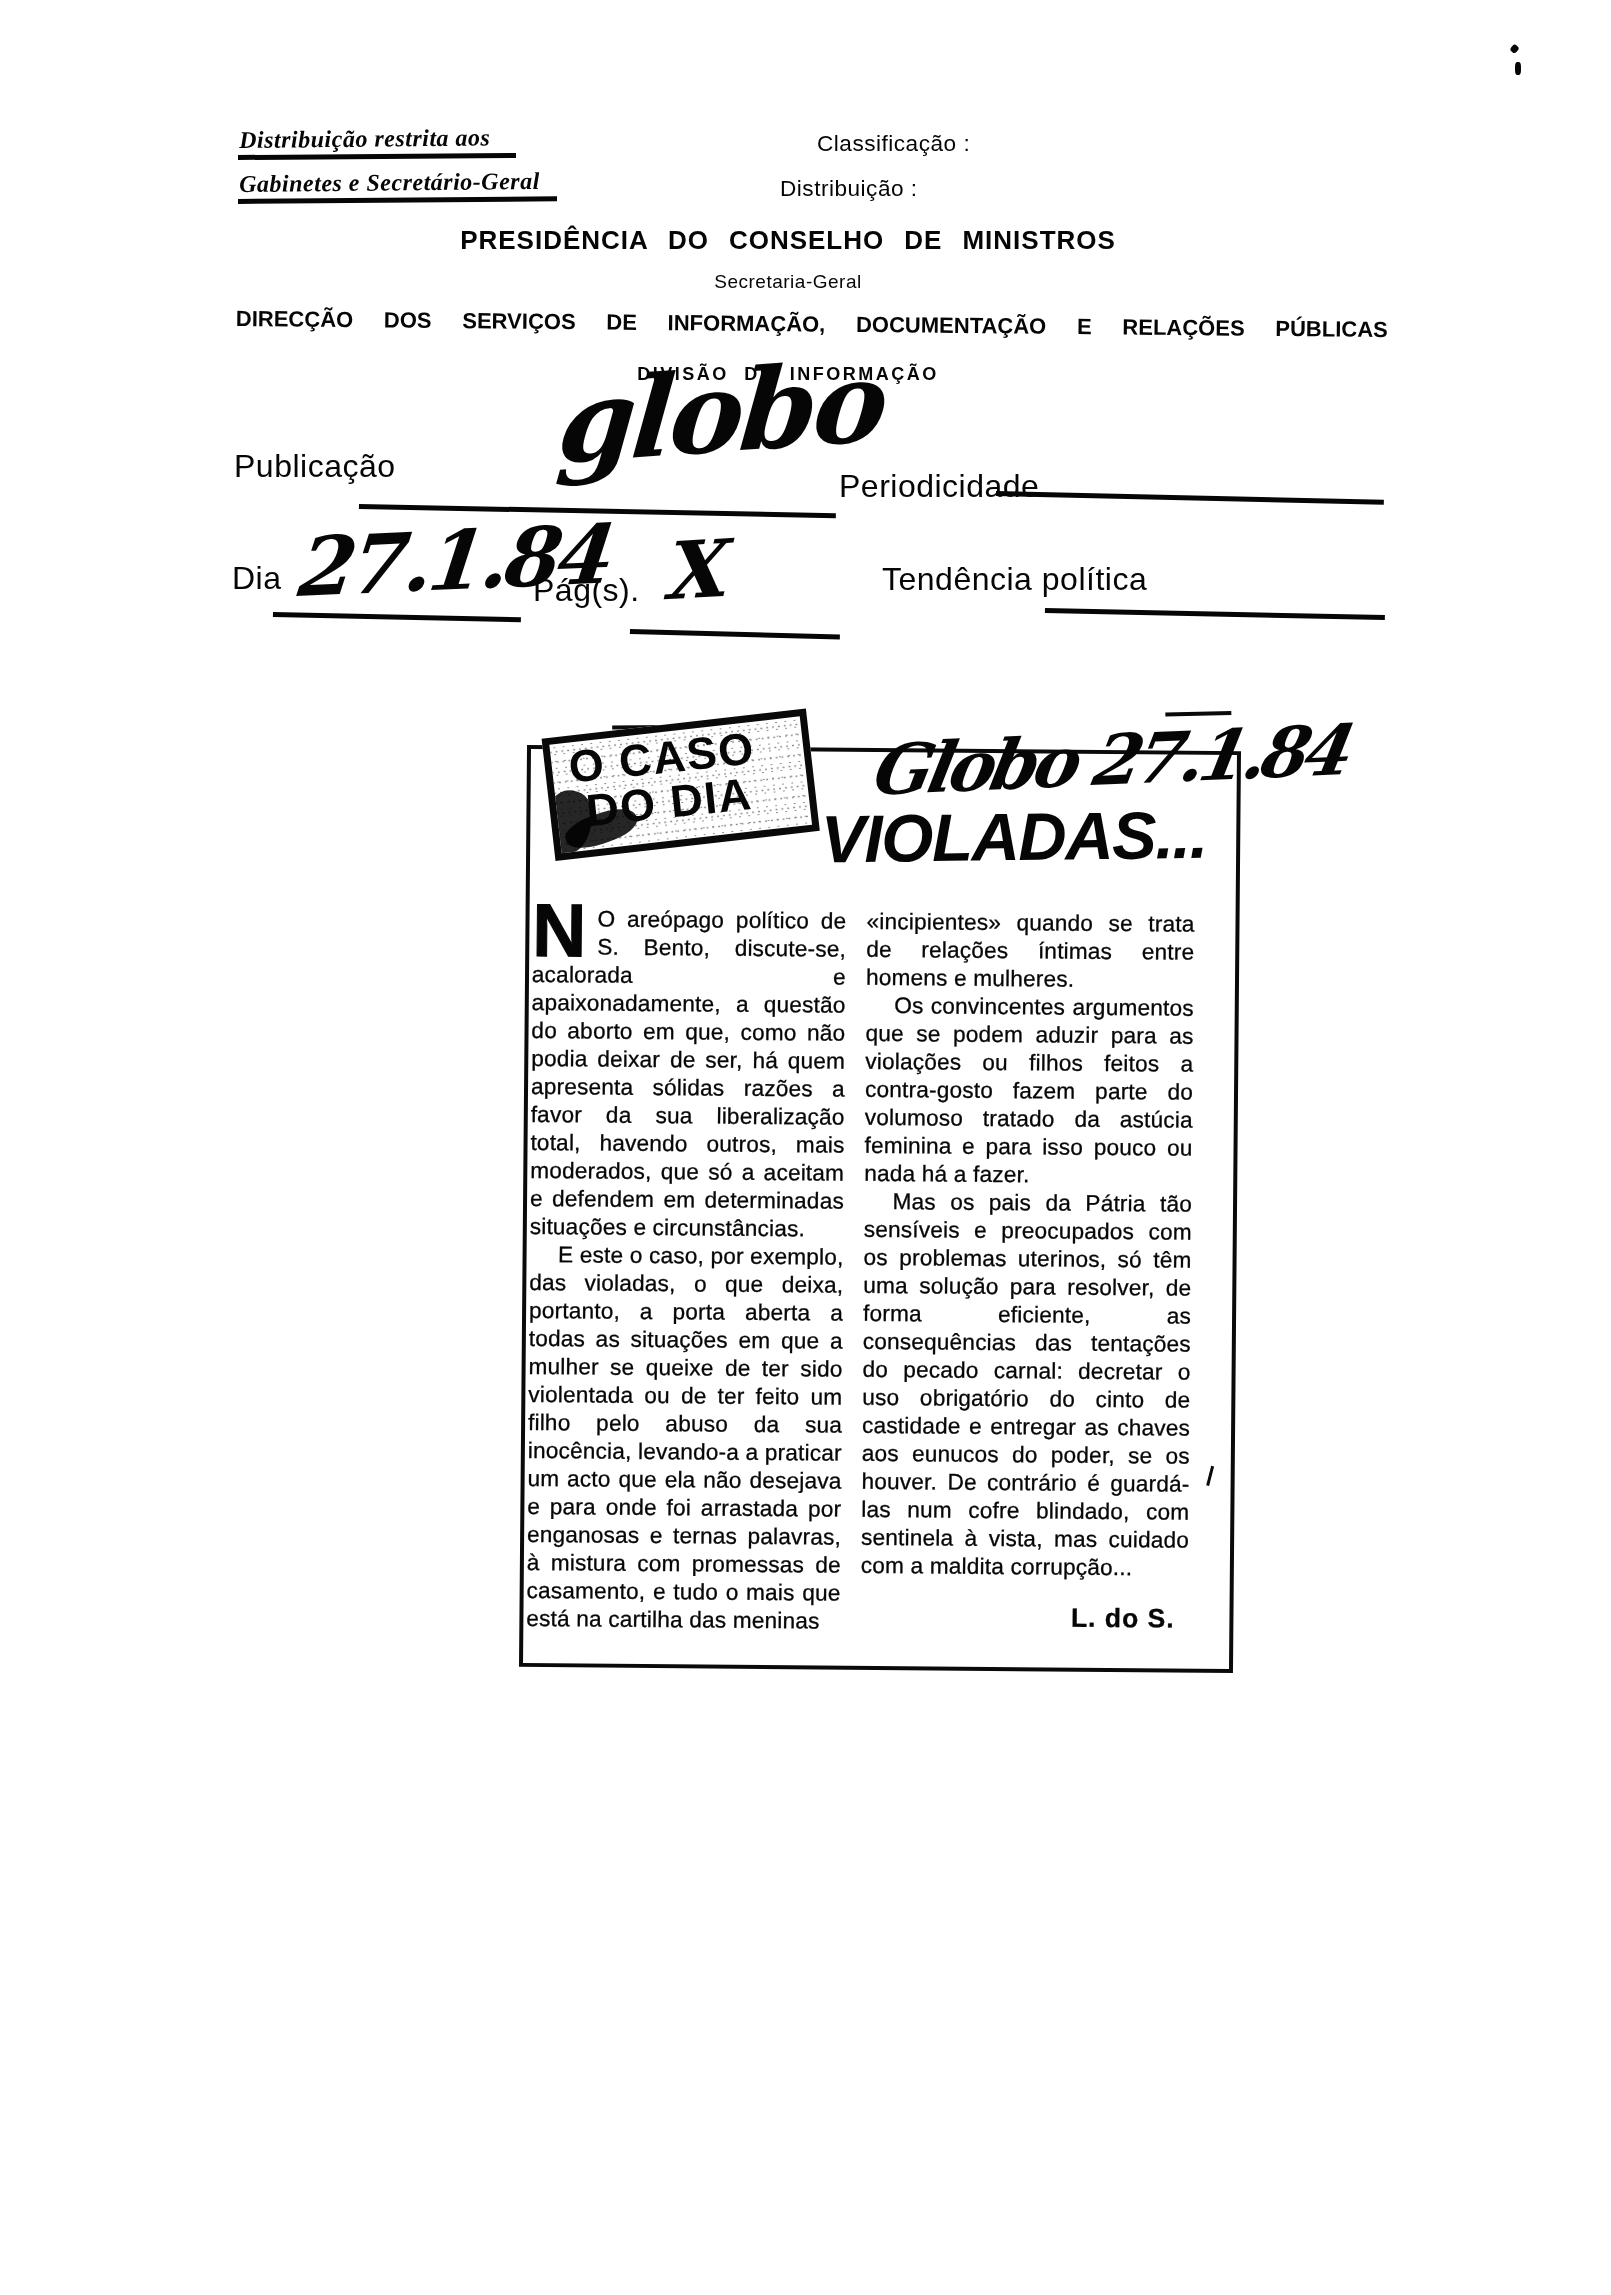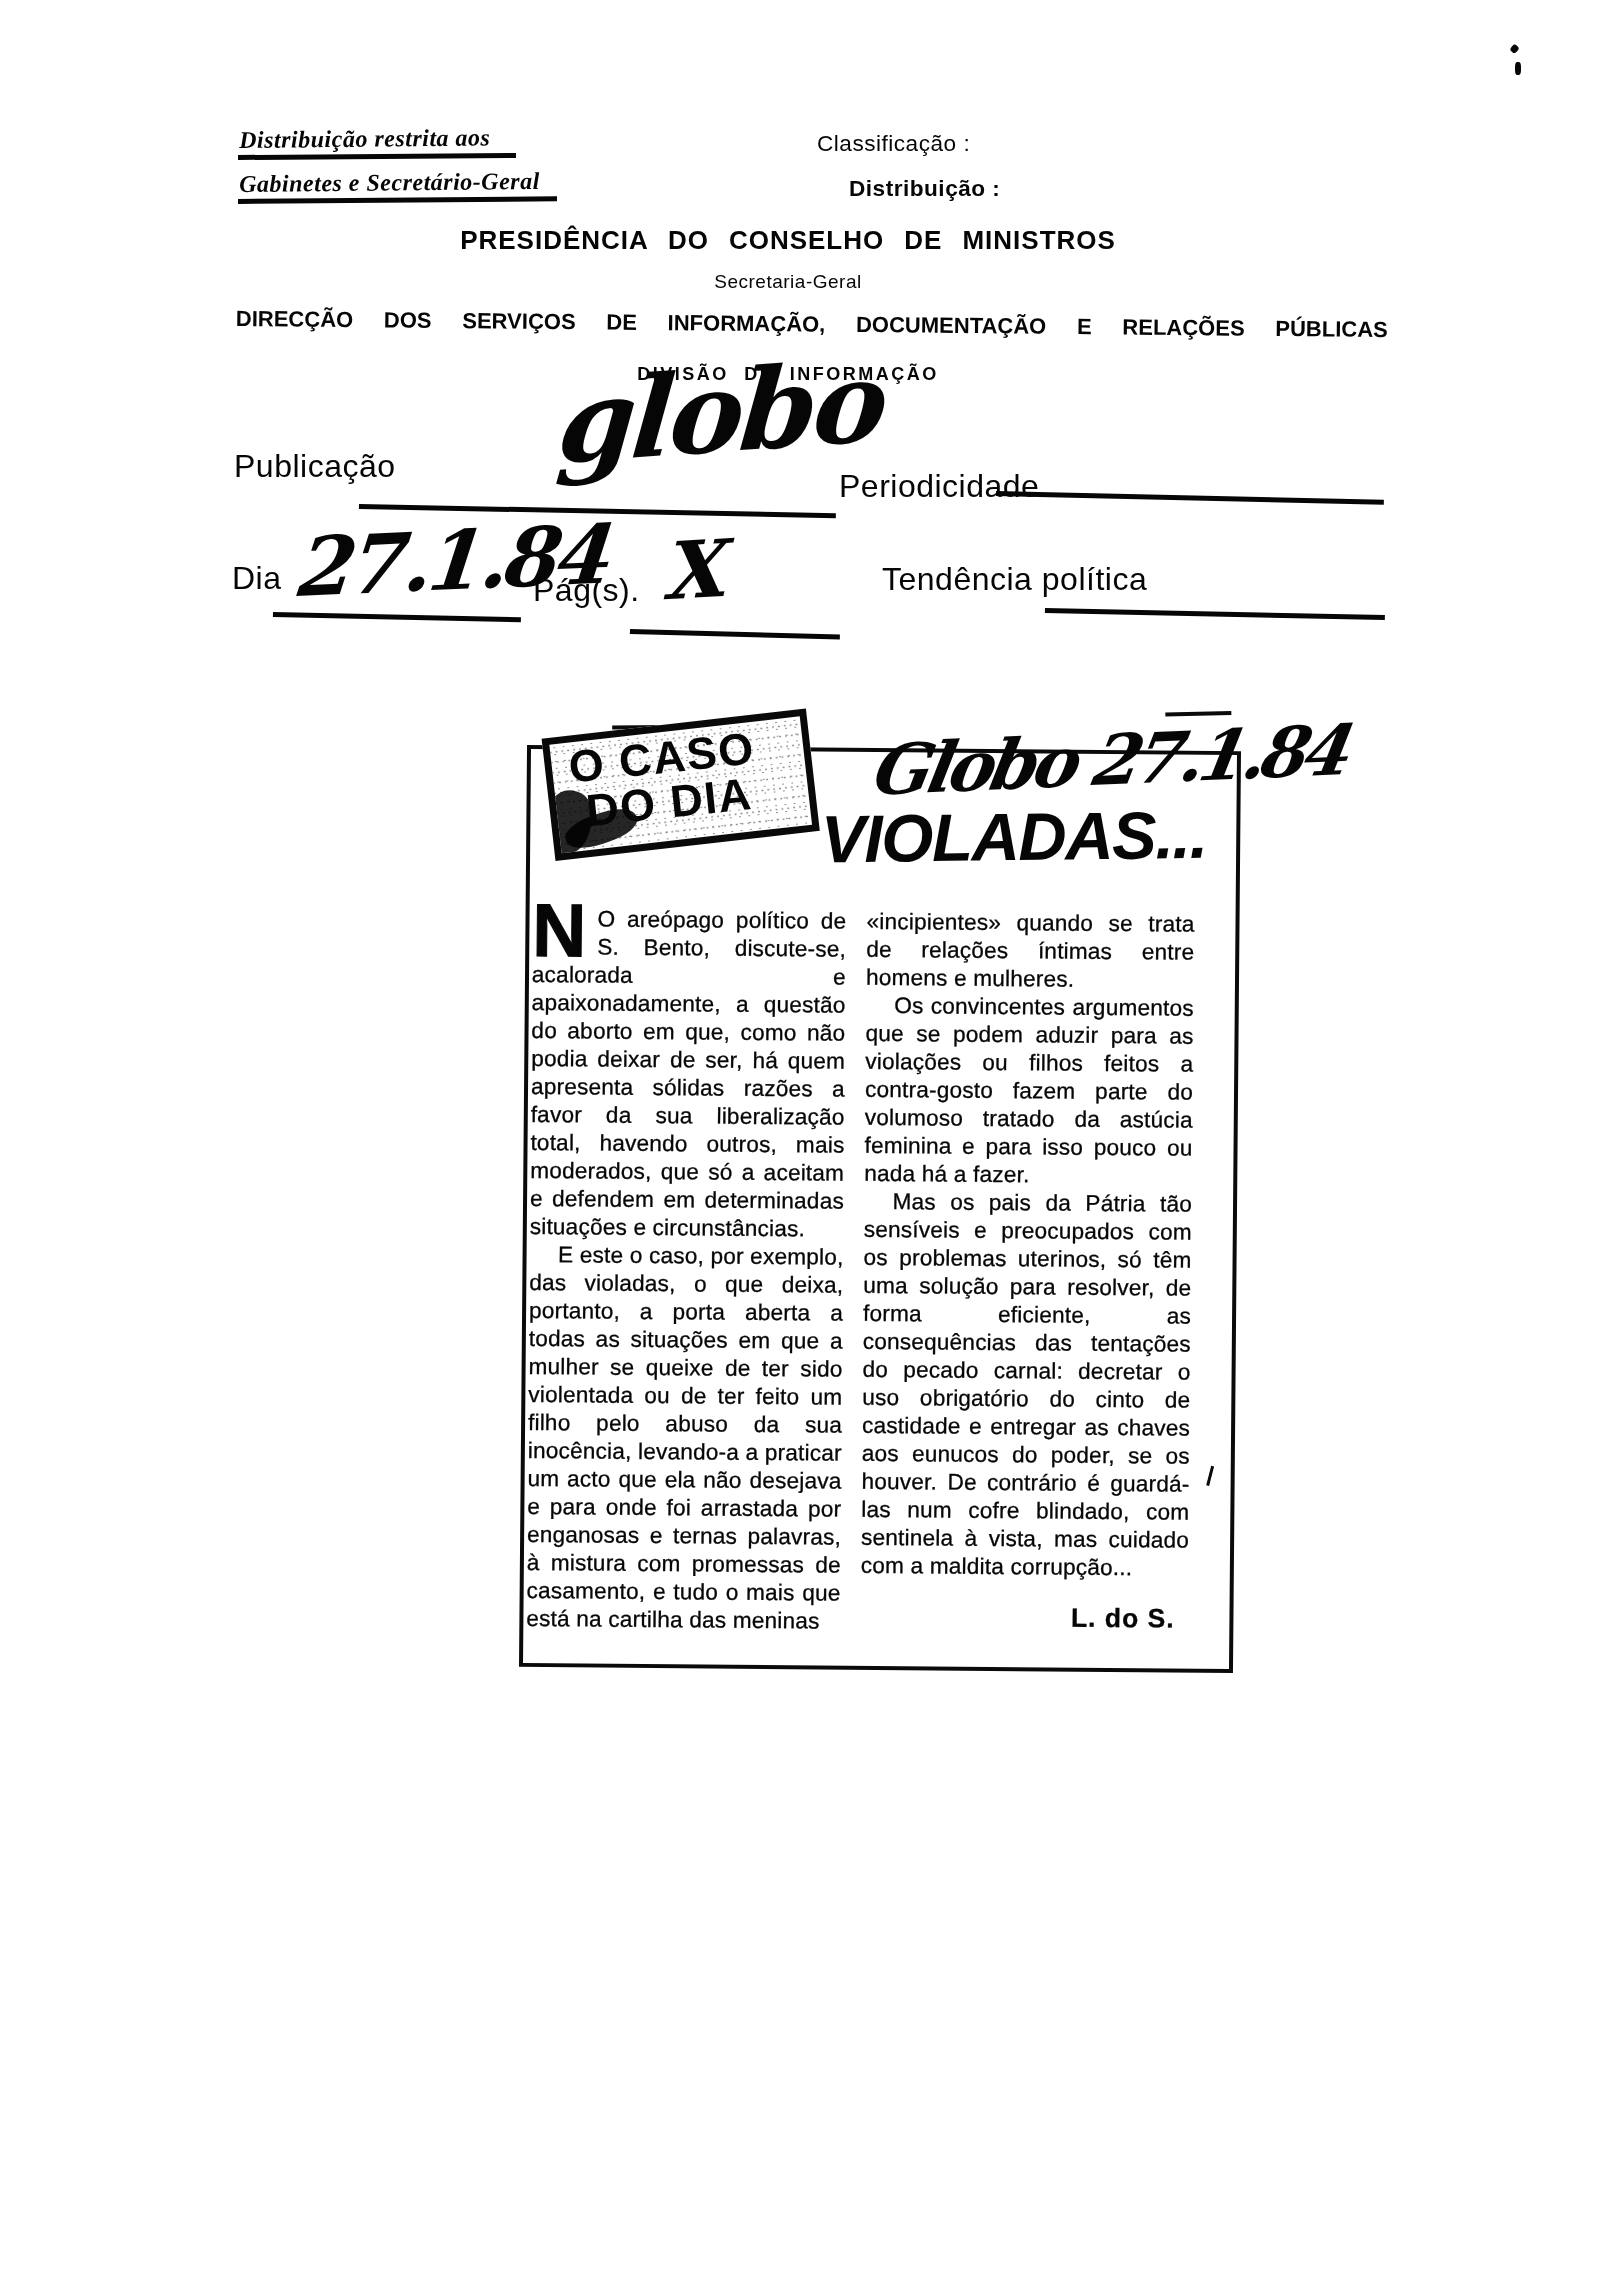--- a/index.html
+++ b/index.html
@@ -91,21 +91,21 @@
 <body>
 
 <div id="canvas">
 
   <div class="abs restricted" style="left:239px;top:127px;">Distribuição restrita aos</div>
   <div class="rule" style="left:238px;top:155px;width:278px;transform:rotate(-0.4deg);"></div>
   <div class="abs restricted" style="left:239px;top:171px;">Gabinetes e Secretário-Geral</div>
   <div class="rule" style="left:238px;top:199px;width:319px;transform:rotate(-0.5deg);"></div>
 
   <div class="abs plain-label" style="left:817px;top:131px;">Classificação :</div>
-  <div class="abs plain-label" style="left:849px;top:176px;font-weight:bold;">Distribuição :</div>
+  <div class="abs plain-label" style="left:780px;top:176px;">Distribuição :</div>
 
   <div class="abs center-line main-title" style="top:225px;">PRESIDÊNCIA DO CONSELHO DE MINISTROS</div>
   <div class="abs center-line sub-title" style="top:271px;">Secretaria-Geral</div>
   <div class="abs direction-line" style="left:236px;top:306px;">DIRECÇÃO DOS SERVIÇOS DE INFORMAÇÃO, DOCUMENTAÇÃO E RELAÇÕES PÚBLICAS</div>
   <div class="abs center-line division-line" style="top:364px;">DIVISÃO DE INFORMAÇÃO</div>
 
   <div class="abs form-label" style="left:234px;top:448px;">Publicação</div>
   <div class="abs hand" style="left:554px;top:369px;font-size:111px;">globo</div>
   <div class="rule" style="left:359px;top:504px;width:477px;transform:rotate(1.1deg);"></div>
   <div class="abs form-label" style="left:839px;top:440px;margin-top:28px;">Periodicidade</div>

